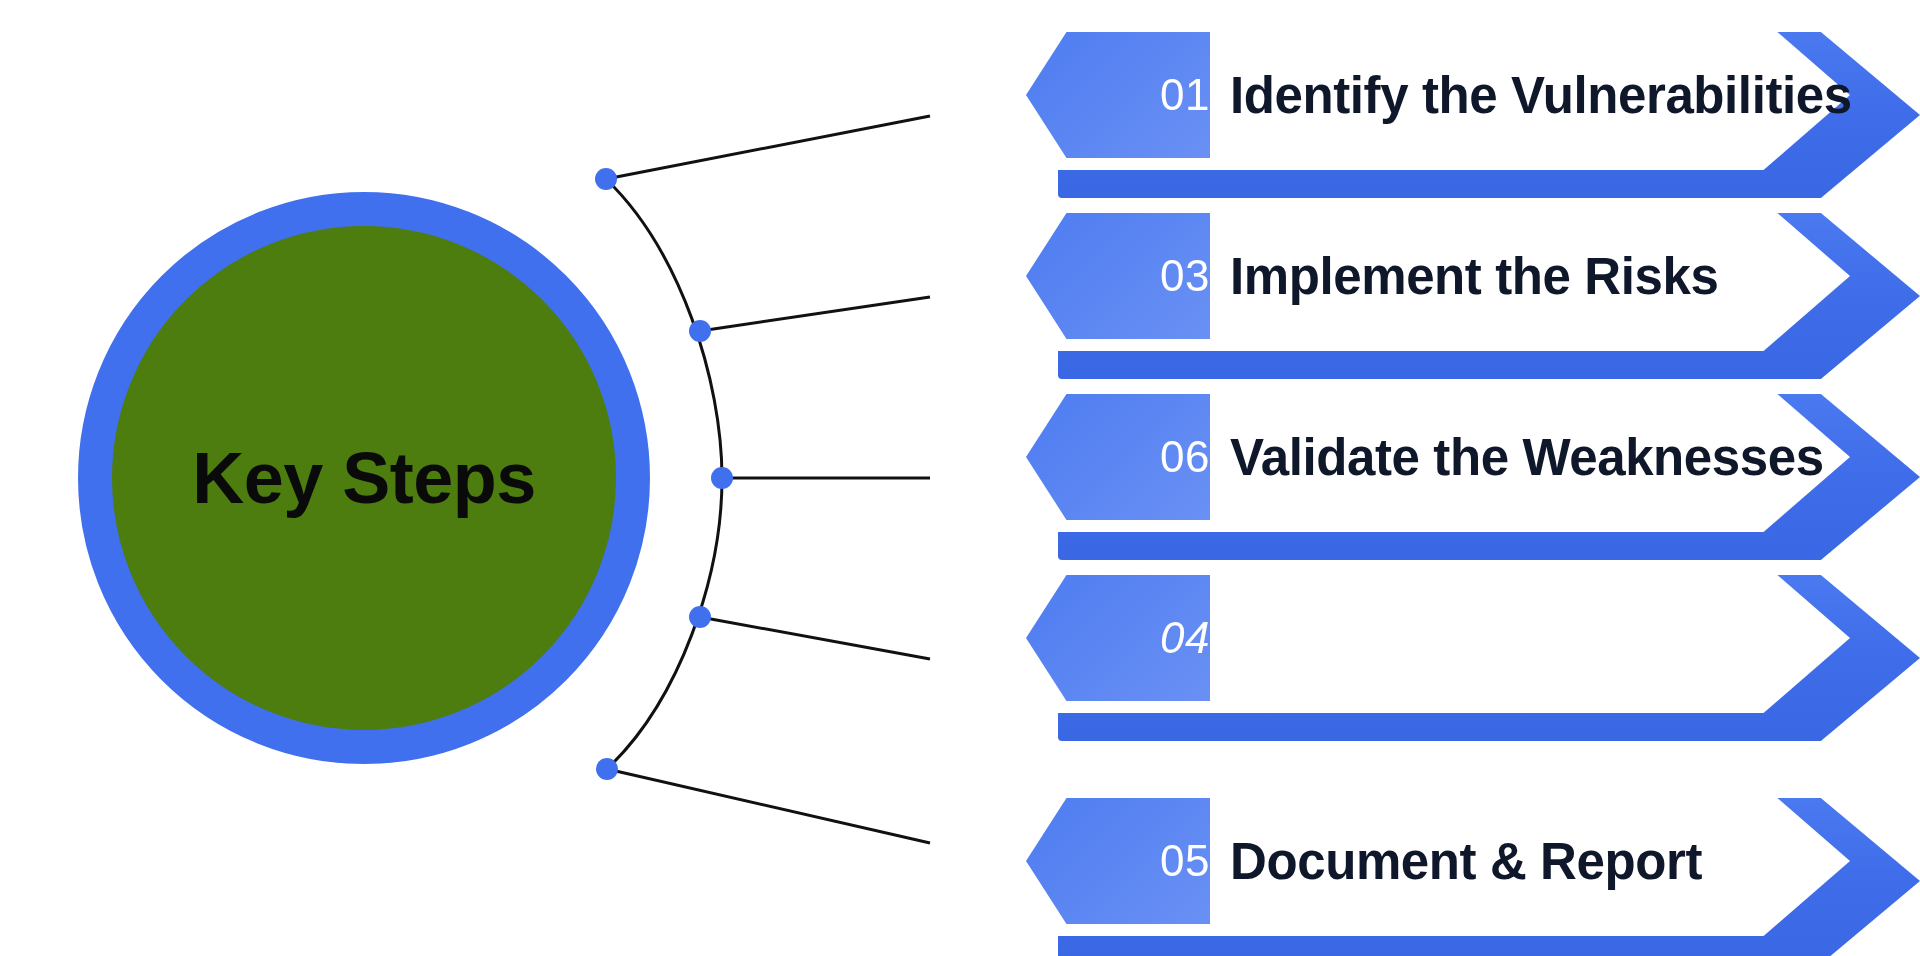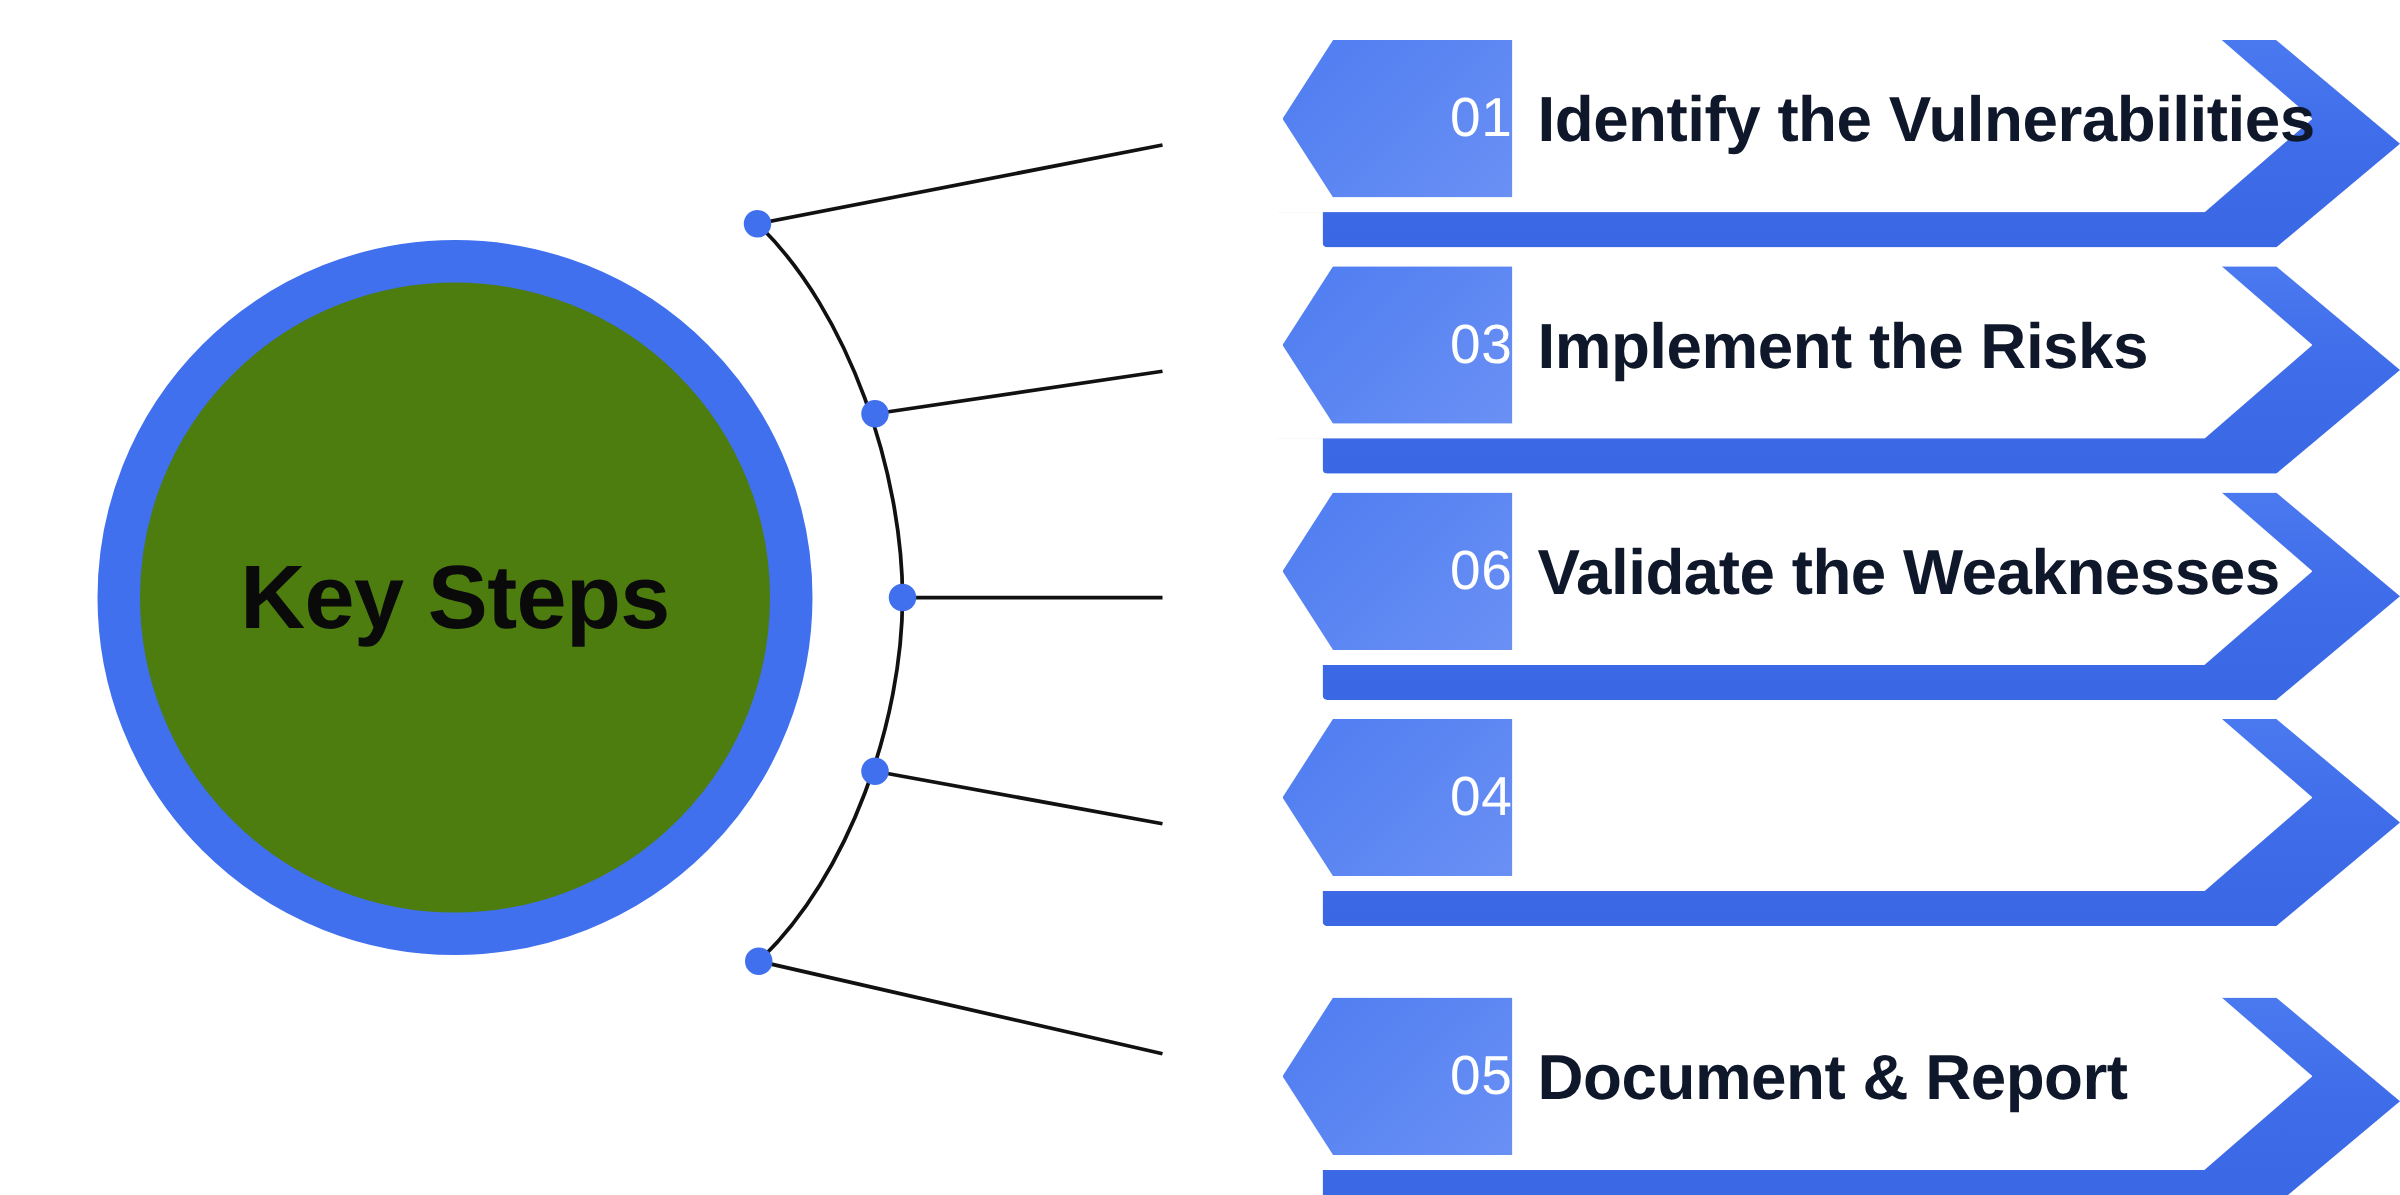--- a/index.html
+++ b/index.html
@@ -155,21 +155,21 @@
     <div class="row-inner">
       <div class="blue-arrow"></div>
       <div class="white-banner"></div>
       <div class="num-arrow">
         <span>06</span>
       </div>
       <div class="row-text">Validate the Weaknesses</div>
     </div>
   </div>
 
-  <div class="row" style="top:563px;">
+  <div class="row" style="top:563px;font-style:italic;">
     <div class="row-inner">
       <div class="blue-arrow"></div>
       <div class="white-banner"></div>
       <div class="num-arrow">
         <span>04</span>
       </div>
     </div>
   </div>
 
   <div class="row" style="top:786px;">

